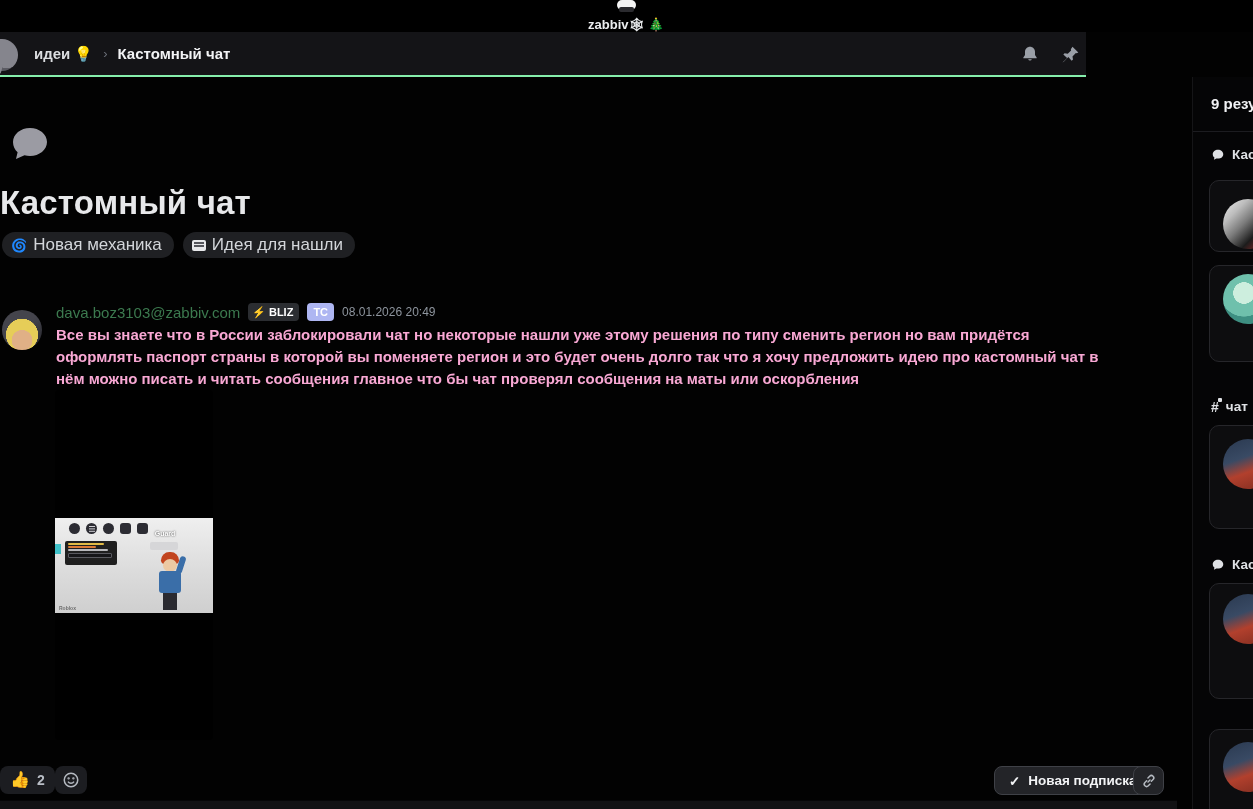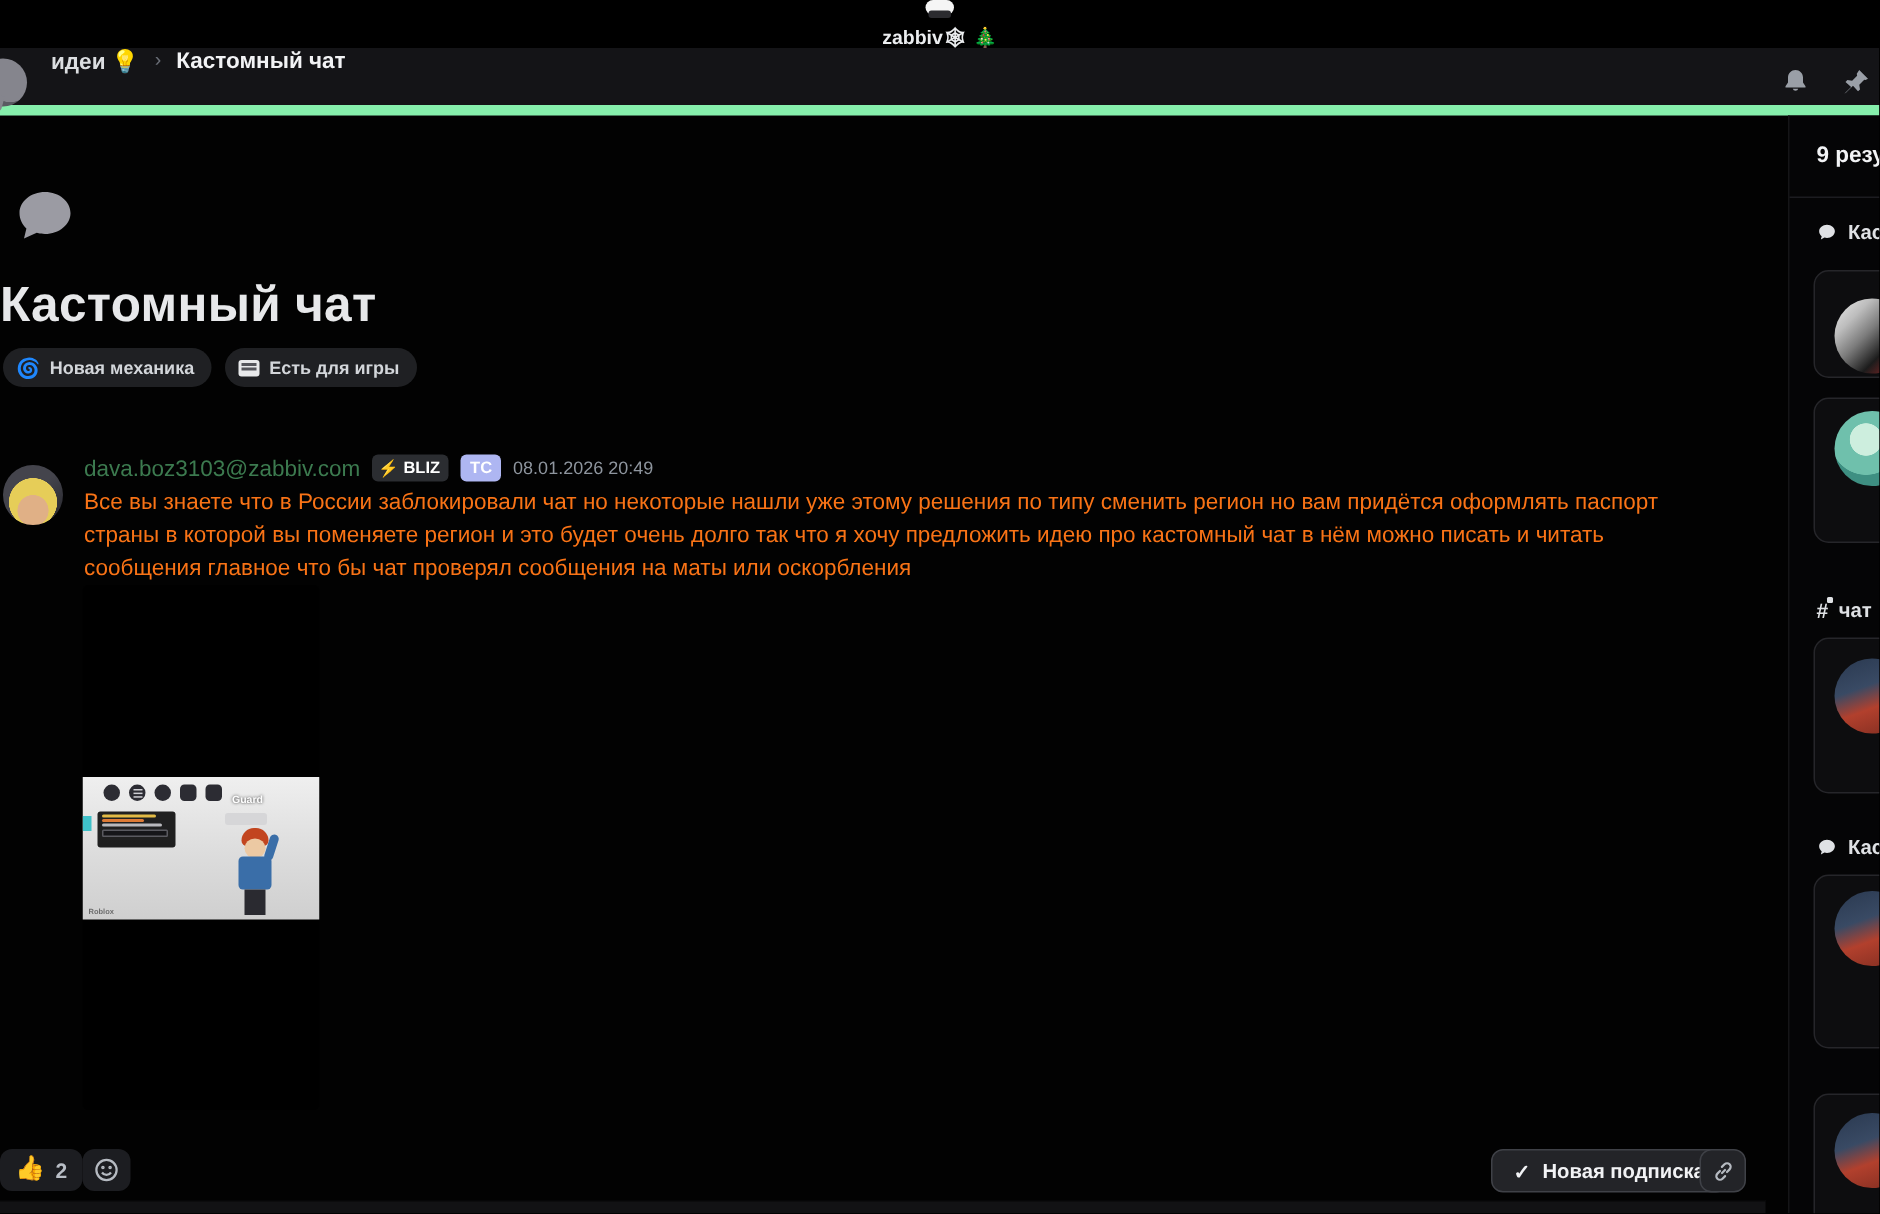--- a/index.html
+++ b/index.html
@@ -8,64 +8,64 @@
   #app { position:relative; width:1253px; height:809px; overflow:hidden; background:#020202; color:#dbdee1; }
 
   
   .titlebar { position:absolute; top:0; left:0; width:1253px; height:32px; background:#000;
     display:flex; align-items:center; justify-content:center; gap:7px;flex-direction:column; }
   .server-icon { width:19px; height:19px; border-radius:5px; background:#f5f5f5; position:relative; }
   .server-icon::after { content:""; position:absolute; left:2px; right:2px; top:7px; height:5px; border-radius:2px; background:#2b2b2f; }
   .server-name { font-size:13px; font-weight:bold; color:#ebedef; }
 
   
-  .chan-header { position:absolute; top:32px; left:0; width:1253px; height:45px; background:#141417;
-    border-bottom:7px solid #86efac; display:flex; }
+  .chan-header { position:absolute; top:32px; left:0; width:1086px; height:45px; background:#141417;
+    border-bottom:2px solid #86efac; display:flex; align-items:center; }
   .forum-icon { position:absolute; left:-14px; top:7px; width:32px; height:32px; border-radius:50%;
     background:radial-gradient(circle at 65% 35%, #85858d 0 60%, #5a5a62 61%); }
   .forum-icon::after { content:""; position:absolute; left:6px; bottom:-2px; width:10px; height:10px;
     background:#85858d; border-radius:0 0 2px 6px; transform:rotate(15deg); }
   .crumb-parent { margin-left:34px; font-size:15px; font-weight:bold; color:#dcdee1; }
   .crumb-sep { margin:0 10px; font-size:13px; color:#6b6f78; }
   .crumb-current { font-size:15px; font-weight:bold; color:#f2f3f5; }
   .hdr-icons { position:absolute; right:2px; top:0; height:45px; display:flex; align-items:center; gap:20px; padding-right:4px; }
   .hdr-icons svg { display:block; }
 
   
   .thread-bubble-icon { position:absolute; left:8px; top:122px; }
   .thread-title { position:absolute; left:0; top:184px; font-size:33px; font-weight:800; color:#e7e8ea; letter-spacing:0.2px; }
   .tags { position:absolute; left:2px; top:232px; display:flex; gap:9px; }
   .tag { height:26px; display:flex; align-items:center; gap:6px; padding:0 12px 0 9px;
     background:#1f2023; border-radius:14px; }
   .tag-emoji { font-size:13px; line-height:1; color:#7b6fe0; }
   .kb-icon { width:14px; height:11px; background:#e8e9eb; border-radius:2px; position:relative; }
   .kb-icon::after { content:""; position:absolute; left:2px; top:2px; right:2px; height:2px;
     background:#55565c; box-shadow:0 3px 0 #55565c; }
-  .tag-label { font-size:12px; font-weight:bold; color:#d3d6da; }
+  .tag-label { font-size:17px; font-weight:normal; color:#d3d6da; }
 
   .date-divider { position:absolute; left:0; top:272px; width:1170px; height:18px;
     display:flex; align-items:center; justify-content:center; }
   .date-divider::before, .date-divider::after { content:""; flex:1; height:1px; background:#232327; }
   .date-label { padding:0 8px; font-size:12px; font-weight:600; color:#8e959e; }
 
   
   .msg-avatar { position:absolute; left:2px; top:310px; width:40px; height:40px; border-radius:50%;
     background:
       radial-gradient(circle at 50% 76%, #e0b086 0 28%, rgba(0,0,0,0) 29%),
       radial-gradient(circle at 50% 62%, #e6cd58 0 50%, rgba(0,0,0,0) 51%),
       linear-gradient(145deg, #44444c 0 45%, #222228 100%); }
   .msg-head { position:absolute; left:56px; top:303px; display:flex; align-items:center; gap:8px; }
   .msg-username { font-size:15px; font-weight:500; color:#3c7a4f; }
   .badge-bliz { display:flex; align-items:center; gap:3px; height:18px; padding:0 6px 0 4px;
     background:#2b2d31; border-radius:4px; font-size:11px; font-weight:bold; color:#fff; }
   .badge-bliz .bolt { color:#58a6e8; font-size:11px; }
   .badge-tc { height:18px; padding:0 6px; display:flex; align-items:center; background:#aeb6f2;
     border-radius:4px; font-size:11px; font-weight:bold; color:#fff; }
   .msg-time { font-size:12px; color:#8e959e; }
-  .msg-text { position:absolute; left:56px; top:324px; width:1056px; font-size:15px; line-height:22px; color:#f97316; }
+  .msg-text { position:absolute; left:56px; top:324px; width:1056px; font-size:15px; line-height:22px; color:#f9a8d4;font-weight:bold; }
 
   
   .attachment { position:absolute; left:55px; top:390px; width:158px; height:350px; background:#000; border-radius:4px; overflow:hidden; }
   .game-frame { position:absolute; left:0; top:128px; width:158px; height:95px;
     background:linear-gradient(180deg,#efefef 0%, #dcdcdc 55%, #cfcfcf 100%); overflow:hidden; }
   .game-btn { position:absolute; top:5px; width:11px; height:11px; border-radius:50%; background:#2c2c33; }
   .game-btn.b1{left:14px;} .game-btn.b2{left:31px;} .game-btn.b3{left:48px;}
   .game-btn.b4{left:65px; border-radius:3px;} .game-btn.b5{left:82px; border-radius:3px;}
   .game-btn.b2::after{content:""; position:absolute; left:2.5px; top:3px; width:6px; height:1.2px; background:#cfcfd4; box-shadow:0 2.4px 0 #cfcfd4, 0 4.8px 0 #cfcfd4;}
   .game-chatbox { position:absolute; left:10px; top:23px; width:52px; height:24px; background:rgba(5,5,5,.88); border-radius:2px; padding:2px 3px; }
@@ -156,21 +156,21 @@
   </div>
 
   <div class="thread-title">Кастомный чат</div>
   <div class="tags">
     <div class="tag">
       <span class="tag-emoji">🌀</span>
       <span class="tag-label">Новая механика</span>
     </div>
     <div class="tag">
       <span class="kb-icon"></span>
-      <span class="tag-label">Есть для игры</span>
+      <span class="tag-label">Идея для нашли</span>
     </div>
   </div>
 
 
   <div class="msg-avatar"></div>
   <div class="msg-head">
     <span class="msg-username">dava.boz3103@zabbiv.com</span>
     <span class="badge-bliz">
         <span class="bolt">⚡</span>
         <span>BLIZ</span>

